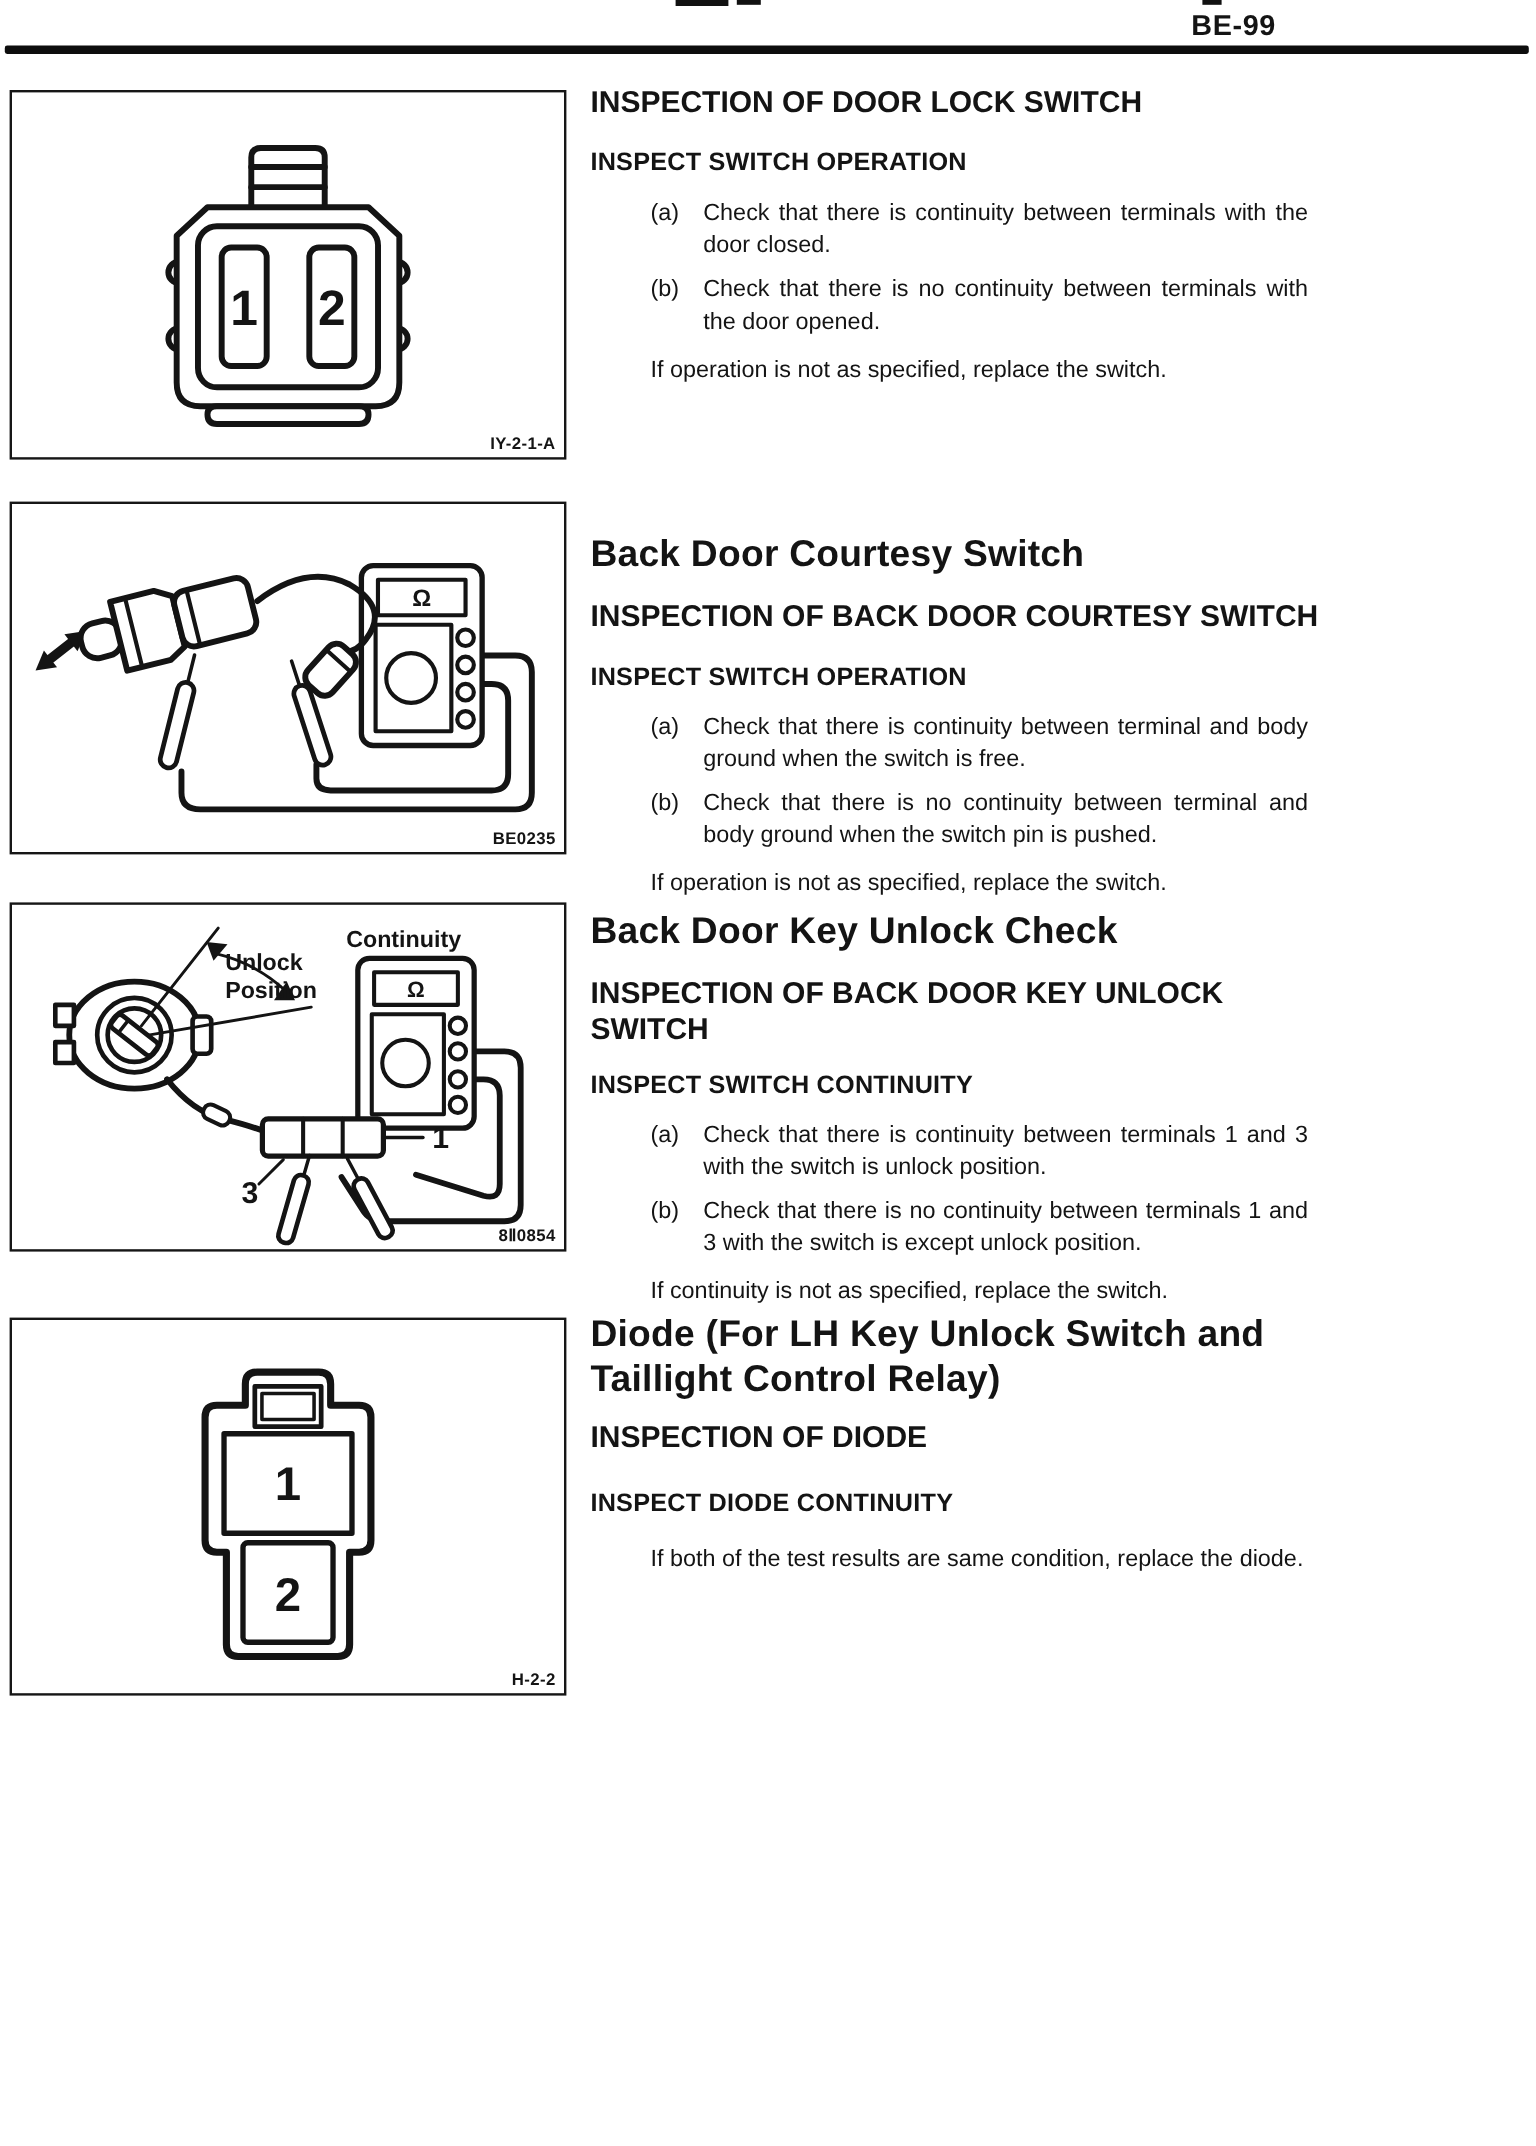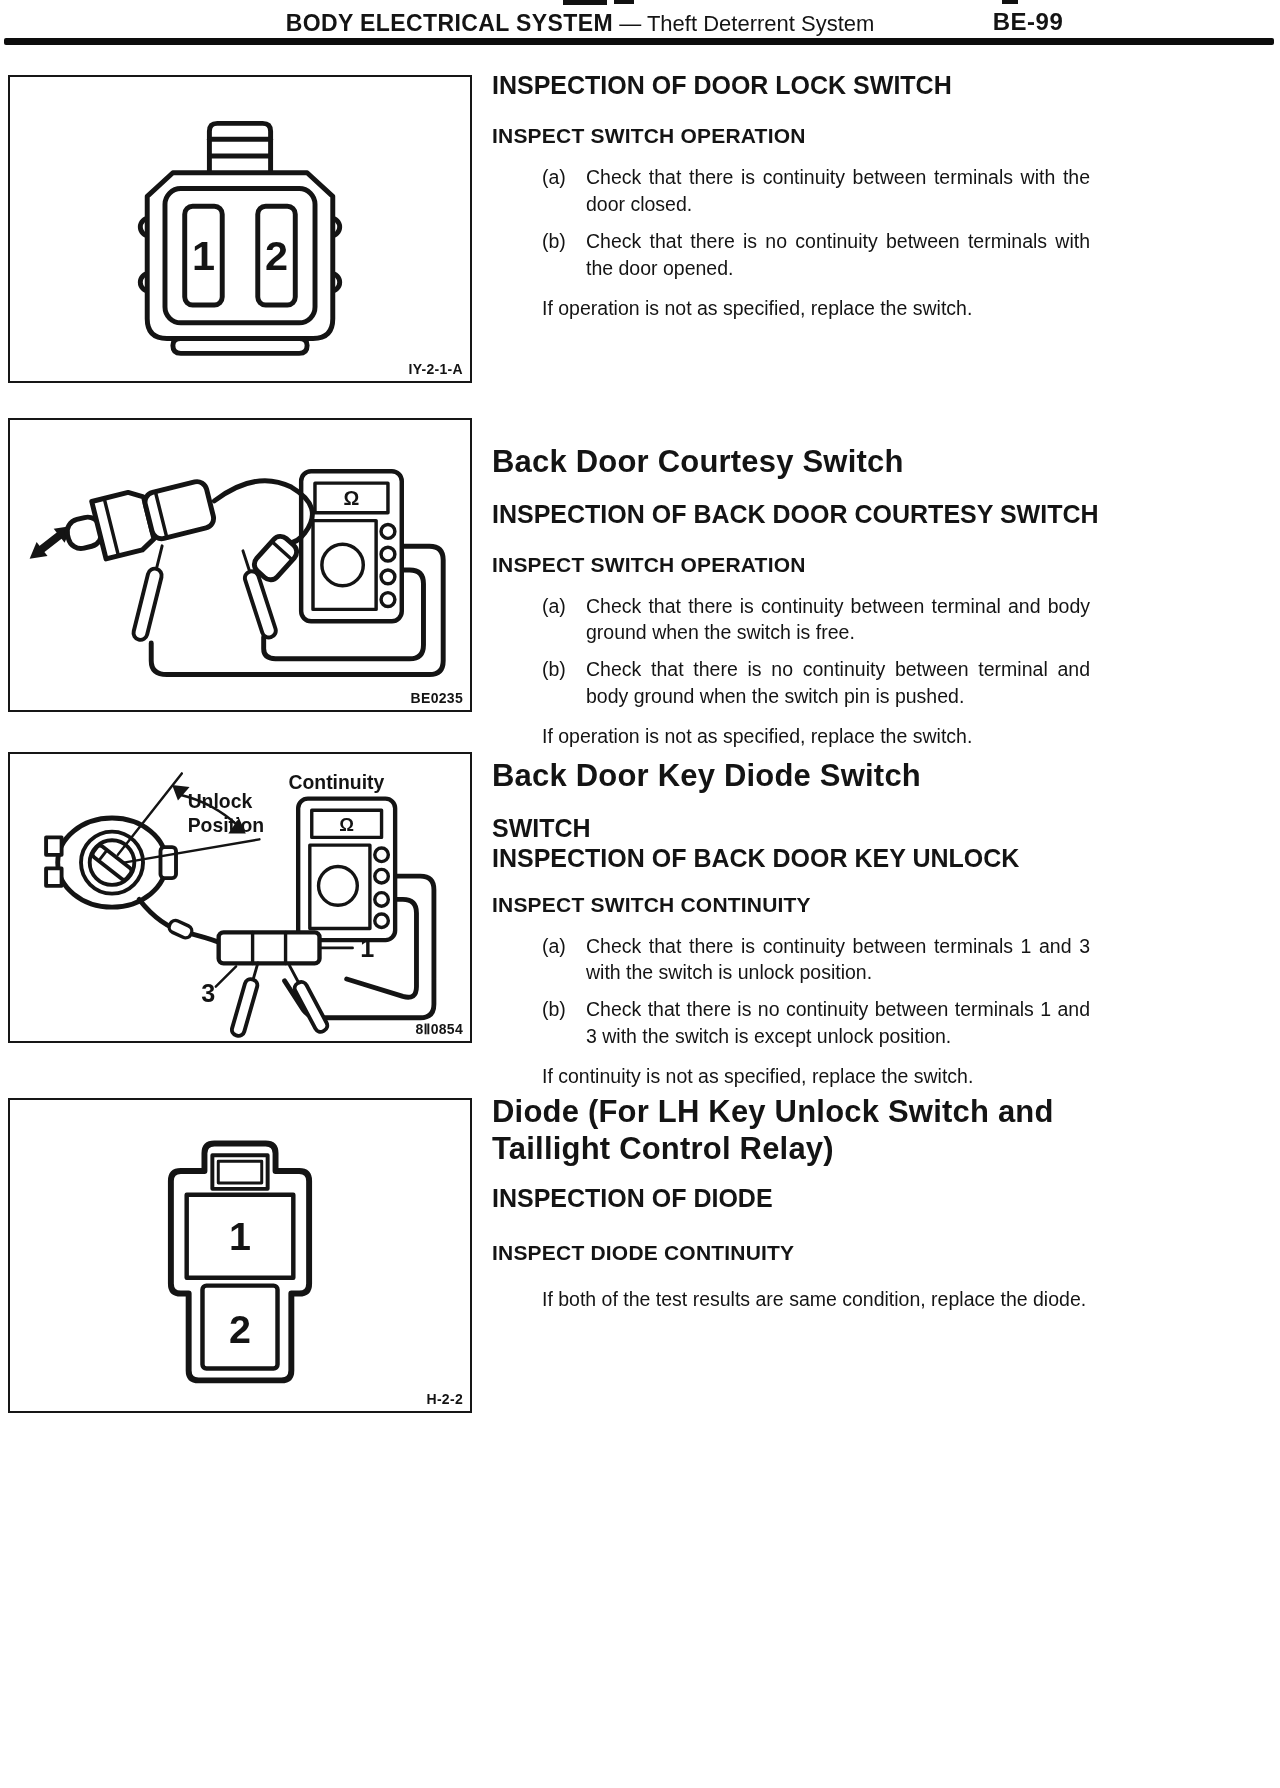--- a/index.html
+++ b/index.html
@@ -36,23 +36,20 @@
 </style>
 </head>
 <body>
 
 <div class="page">
 
   <div class="scan-mark" style="top:0;left:563px;width:44px;height:5px;"></div>
   <div class="scan-mark" style="top:0;left:614px;width:20px;height:4px;"></div>
   <div class="scan-mark" style="top:0;left:1002px;width:16px;height:4px;"></div>
 
-  <div class="hdr-title">
-    <span class="hdr-main">BODY ELECTRICAL SYSTEM</span><span class="hdr-sub"> — Theft Deterrent System</span>
-  </div>
   <div class="hdr-page">BE-99</div>
   <div class="hdr-rule"></div>
 
   <div class="figbox" id="fig1">
     <svg viewBox="0 0 464 308">
       <g stroke="#141414" fill="none" stroke-width="5" stroke-linejoin="round" stroke-linecap="round">
         <path d="M201 97 V55 Q201 47 209 47 H255 Q263 47 263 55 V97"></path>
         <line x1="201" y1="63" x2="263" y2="63"></line>
         <line x1="201" y1="80" x2="263" y2="80"></line>
         <circle cx="140" cy="152" r="9"></circle>
@@ -223,24 +220,24 @@
       <div class="step-text">Check that there is continuity between terminal and body ground when the switch is free.</div>
     </div>
     <div class="step">
       <div class="step-label">(b)</div>
       <div class="step-text">Check that there is no continuity between terminal and body ground when the switch pin is pushed.</div>
     </div>
     <div class="note">If operation is not as specified, replace the switch.</div>
   </div>
 
   <div class="sec" id="sec3">
-    <div class="sec-title">Back Door Key Diode Switch</div>
+    <div class="sec-title">Back Door Key Unlock Check</div>
     <div class="sec-sub" style="margin-bottom:20px;">
+      <div class="subline">INSPECTION OF BACK DOOR KEY UNLOCK</div>
       <div class="subline">SWITCH</div>
-      <div class="subline">INSPECTION OF BACK DOOR KEY UNLOCK</div>
     </div>
     <div class="sec-proc">INSPECT SWITCH CONTINUITY</div>
     <div class="step">
       <div class="step-label">(a)</div>
       <div class="step-text">Check that there is continuity between terminals 1 and 3 with the switch is unlock position.</div>
     </div>
     <div class="step">
       <div class="step-label">(b)</div>
       <div class="step-text">Check that there is no continuity between terminals 1 and 3 with the switch is except unlock position.</div>
     </div>

